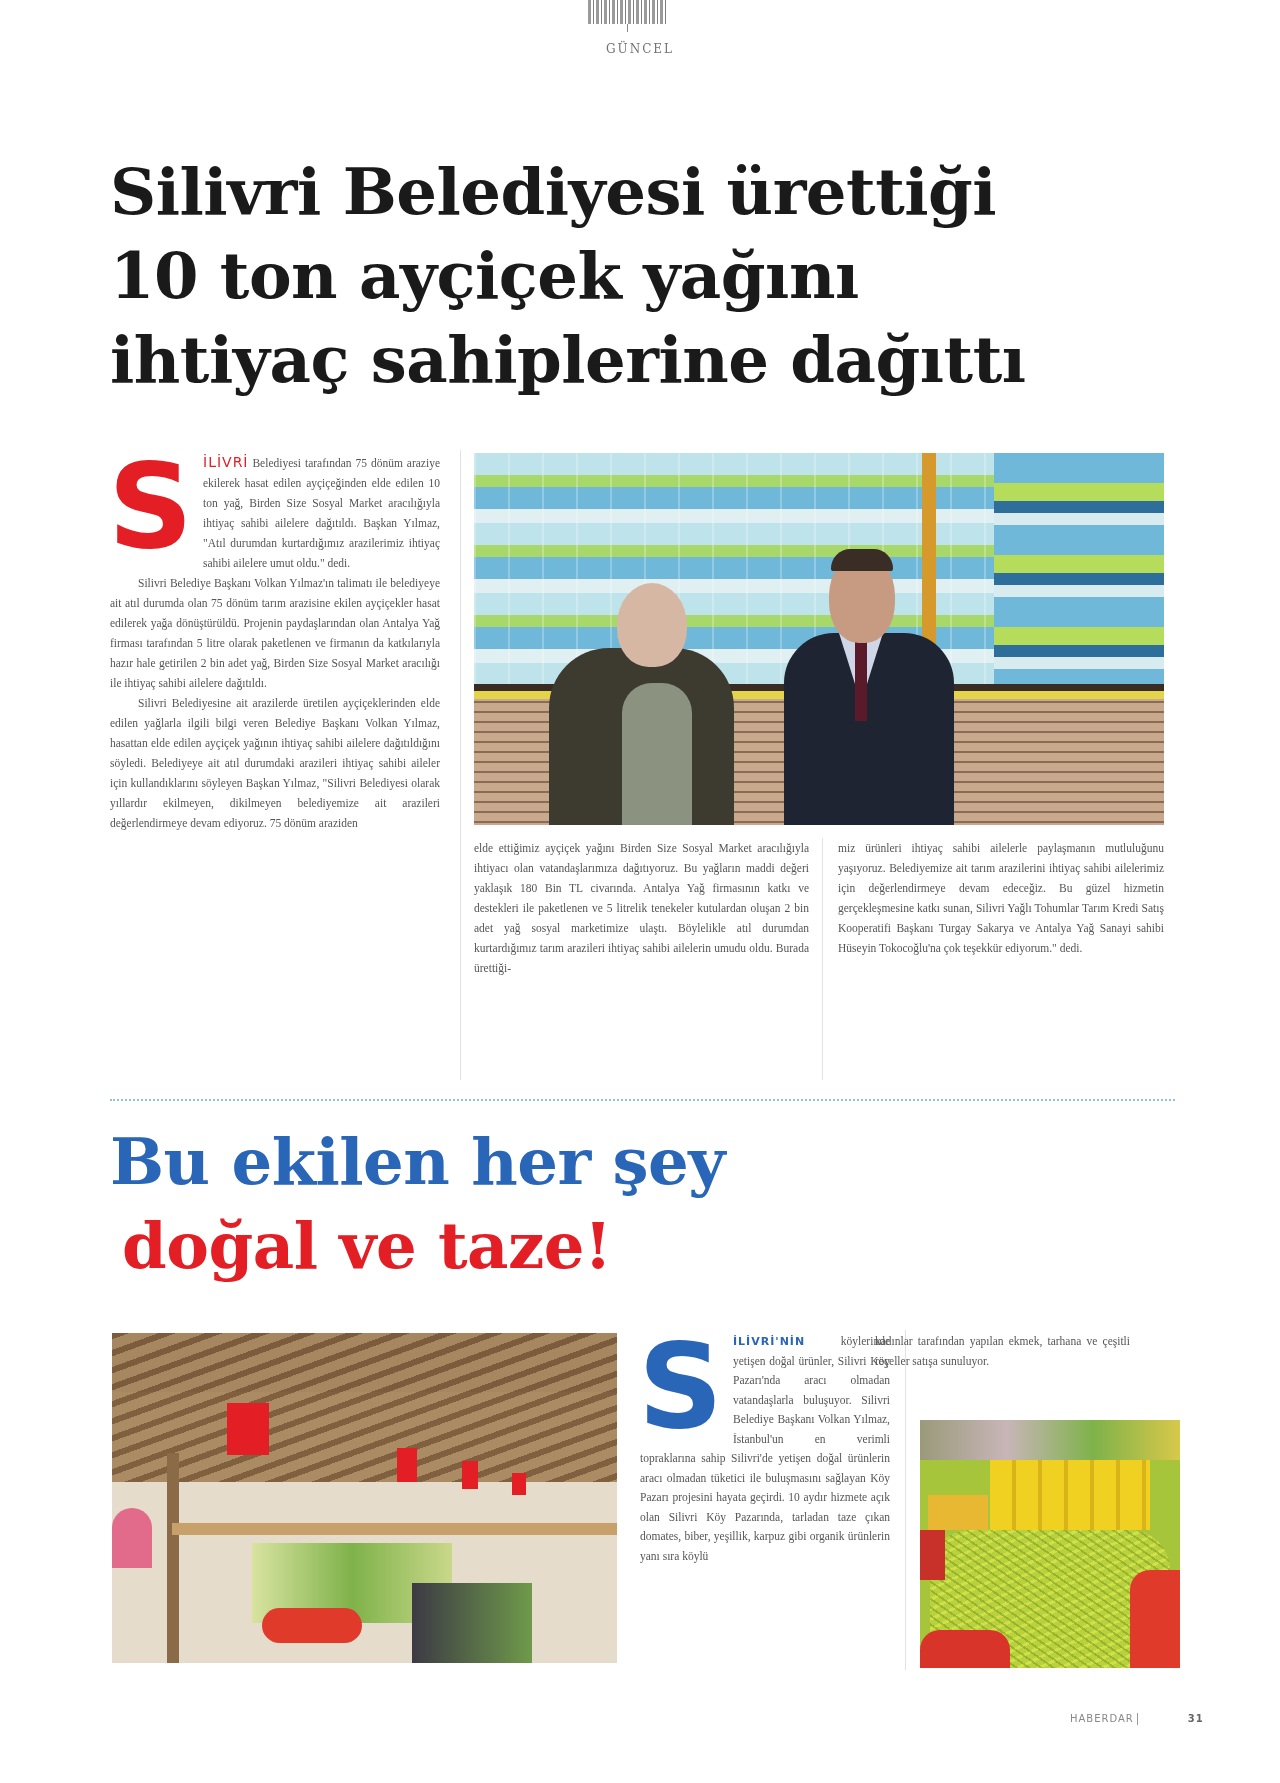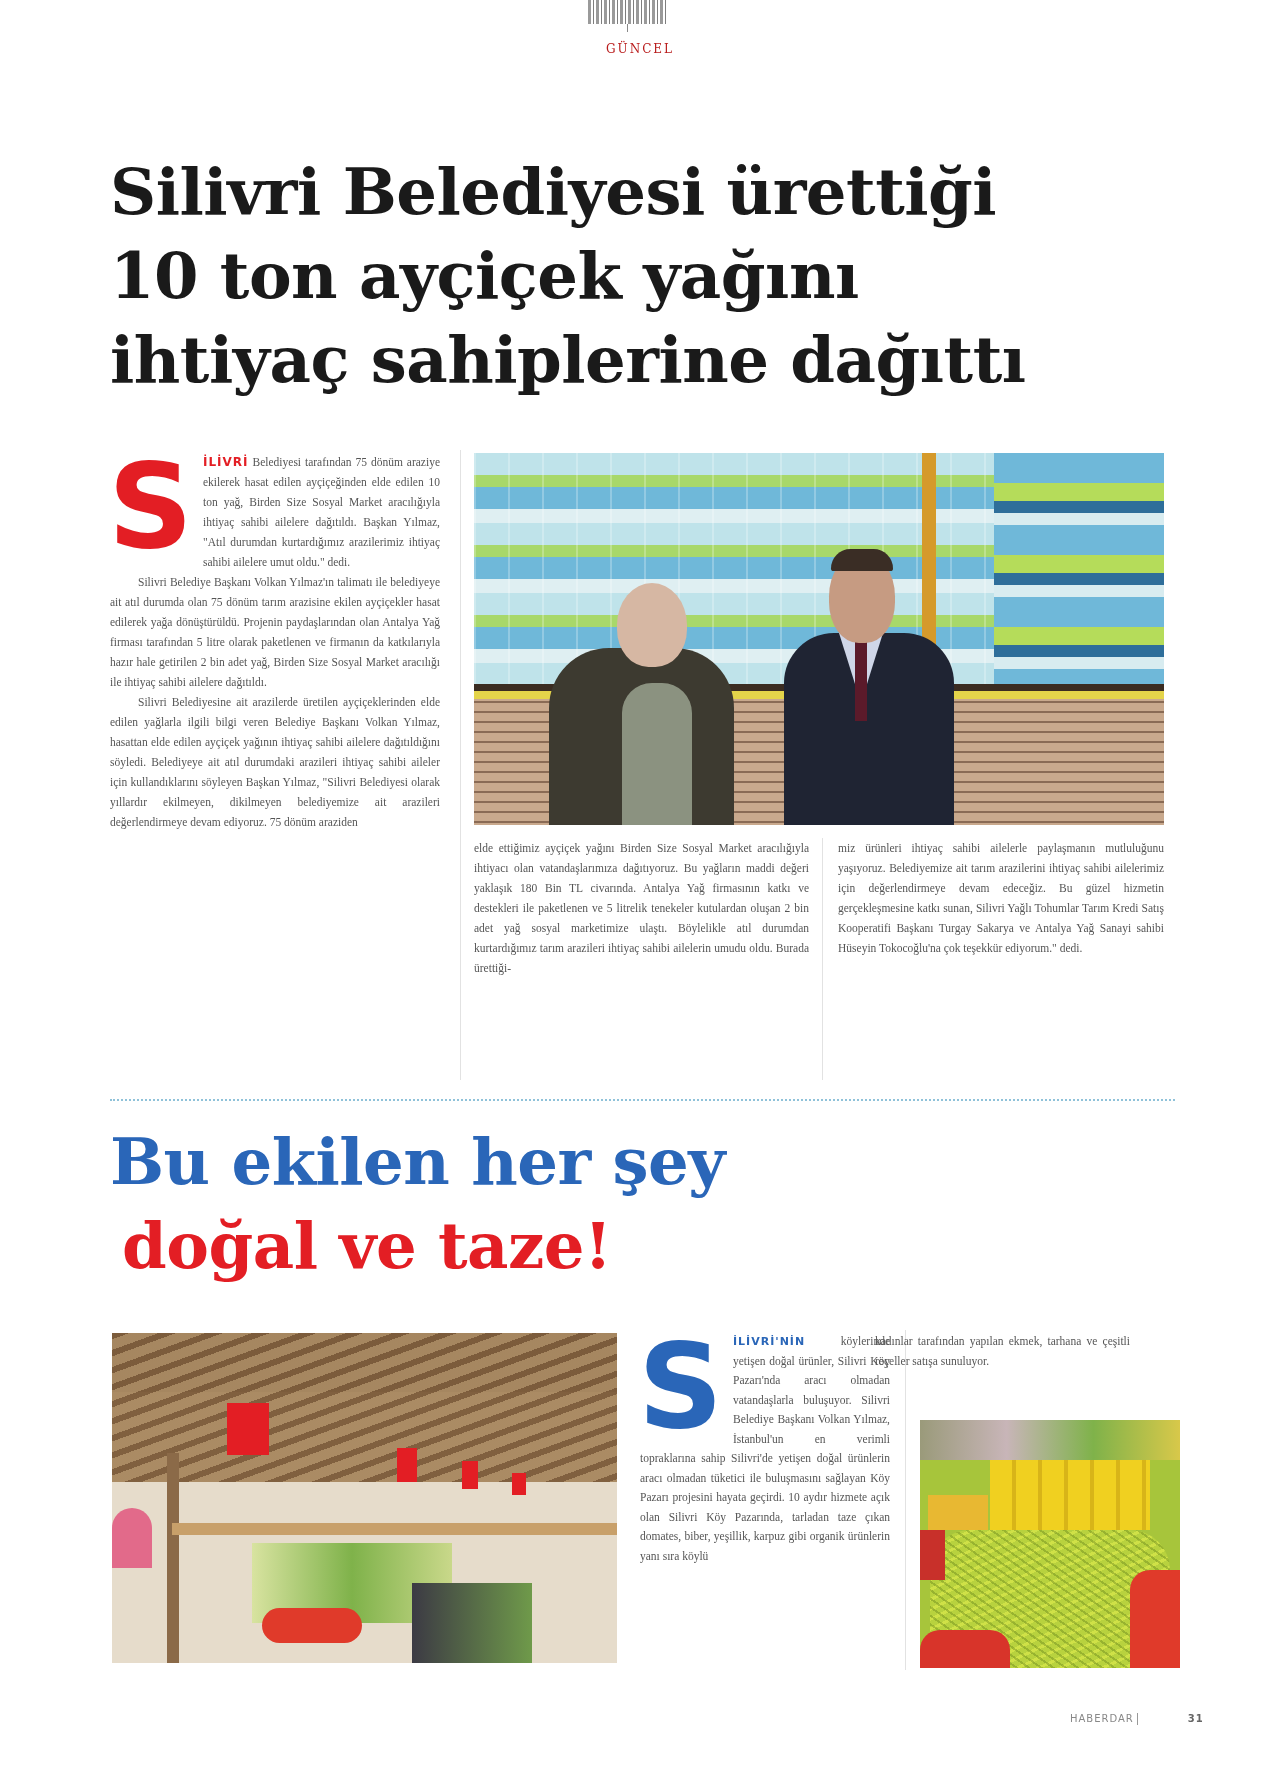--- a/index.html
+++ b/index.html
@@ -3,36 +3,36 @@
 <meta charset="utf-8">
 <style>
   * { box-sizing: border-box; margin: 0; padding: 0; }
   html, body { width: 1280px; height: 1783px; background: #ffffff; overflow: hidden; }
   body { position: relative; font-family: "DejaVu Serif", "Liberation Serif", serif; color: #222; }
 
   .barcode { position: absolute; left: 588px; top: 0; width: 80px; height: 24px;
     background: repeating-linear-gradient(90deg, #9a9a9a 0 3px, #ffffff 3px 5px, #7e7e7e 5px 6px, #ffffff 6px 8px); }
   .barcode-tick { position: absolute; left: 627px; top: 24px; width: 1px; height: 8px; background: #888; }
   .section-label { position: absolute; left: 0; width: 1280px; top: 42px; text-align: center;
-    font-family: "DejaVu Serif", serif; font-size: 12px; letter-spacing: 2px; color: #b91c1c; }
+    font-family: "DejaVu Serif", serif; font-size: 12px; letter-spacing: 2px; color: #737373; }
 
   .headline { position: absolute; left: 110px; top: 150px; width: 1080px;
     font-family: "DejaVu Serif", "Liberation Serif", serif; font-weight: bold;
     font-size: 64px; line-height: 84px; color: #1a1a1a; letter-spacing: -0.5px; }
 
   .col { position: absolute; font-family: "Liberation Serif", "DejaVu Serif", serif;
     font-size: 11.5px; line-height: 20px; color: #555; text-align: justify; }
   .col p { text-indent: 28px; }
   .col p.noindent { text-indent: 0; }
 
   .dropcap { float: left; font-family: "DejaVu Sans", sans-serif; font-weight: bold;
     font-size: 118px; line-height: 100px; margin: 4px 10px 0 -2px; }
   .dropcap.red { color: #e31e24; }
   .dropcap.blue { color: #2a66b8; }
-  .lead-red { color: #e31e24; font-family: "DejaVu Sans", sans-serif; font-weight: bold; font-size: 12px; letter-spacing: 1px; }
+  .lead-red { color: #e31e24; font-family: "DejaVu Sans", sans-serif; font-weight: normal; font-size: 14px; letter-spacing: 1px; }
   .lead-blue { color: #2a66b8; font-family: "DejaVu Sans", sans-serif; font-weight: bold; font-size: 11px; letter-spacing: 1px; }
 
   .vrule { position: absolute; width: 1px; background: #e2e2e2; }
 
   .photo { position: absolute; overflow: hidden; }
   
   .photo1 { left: 474px; top: 453px; width: 690px; height: 372px;
     background:
       linear-gradient(180deg, transparent 0 62%, #3a2c22 62% 64%, #e4d44a 64% 66%, transparent 66%),
       repeating-linear-gradient(180deg, #c9a98d 0 8px, #8a6b55 8px 10px) 0 0 / 100% 100% ;

